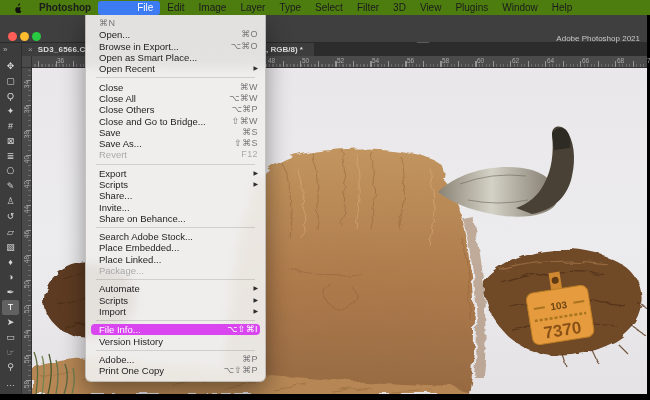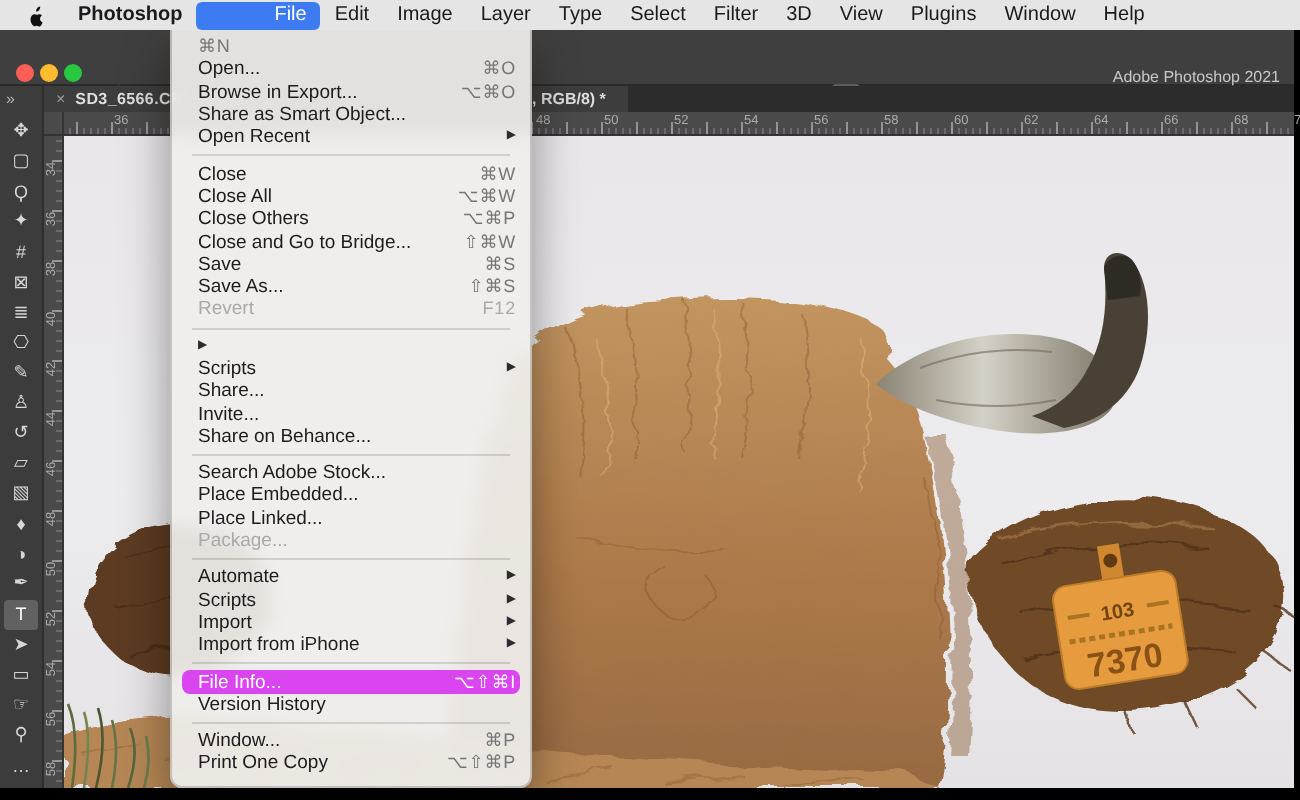--- a/index.html
+++ b/index.html
@@ -1,21 +1,21 @@
 <!DOCTYPE html>
 <html><head>
 <meta charset="utf-8">
 <style>
   html,body{margin:0;padding:0;background:#000;}
   *{box-sizing:border-box;}
   .screen{position:relative;width:650px;height:400px;background:#000;overflow:hidden;
           font-family:"Liberation Sans","DejaVu Sans",sans-serif;}
 
   
-  .menubar{position:absolute;left:0;top:0;width:650px;height:15px;background:#e5e5e5;
+  .menubar{position:absolute;left:0;top:0;width:650px;height:15px;background:#4d7c0f;
            display:flex;align-items:center;font-size:10px;color:#1b1b1d;z-index:40;}
   .apple{margin:0 9px 0 13px;display:flex;align-items:center;}
   .mb{padding:1px 7px;border-radius:3px;line-height:12px;}
   .mb.bold{font-weight:bold;}
   .mb.active{background:#3c7bf2;color:#fff;padding-left:39px;}
 
   
   .optionsbar{position:absolute;left:0;top:15px;width:647px;height:28px;background:#3f3f3f;
               border-bottom:1px solid #2a2a2a;z-index:5;}
   .light{position:absolute;top:17px;width:9px;height:9px;border-radius:50%;}
@@ -316,21 +316,21 @@
       </div>
       <div class="mi">
         <span class="lbl">Open...</span>
         <span class="sc">⌘O</span>
       </div>
       <div class="mi">
         <span class="lbl">Browse in Export...</span>
         <span class="sc">⌥⌘O</span>
       </div>
       <div class="mi">
-        <span class="lbl">Share as Smart Object...</span>
+        <span class="lbl">Open as Smart Place...</span>
       </div>
       <div class="mi">
         <span class="lbl">Open Recent</span>
         <span class="sub">▶</span>
       </div>
       <div class="msep"></div>
       <div class="mi">
         <span class="lbl">Close</span>
         <span class="sc">⌘W</span>
       </div>
@@ -353,20 +353,21 @@
       <div class="mi">
         <span class="lbl">Save As...</span>
         <span class="sc">⇧⌘S</span>
       </div>
       <div class="mi disabled">
         <span class="lbl">Revert</span>
         <span class="sc">F12</span>
       </div>
       <div class="msep"></div>
       <div class="mi">
+        <span class="lbl">Export</span>
         <span class="sub">▶</span>
       </div>
       <div class="mi">
         <span class="lbl">Scripts</span>
         <span class="sub">▶</span>
       </div>
       <div class="mi">
         <span class="lbl">Share...</span>
       </div>
       <div class="mi">
@@ -392,37 +393,33 @@
       <div class="mi">
         <span class="lbl">Automate</span>
         <span class="sub">▶</span>
       </div>
       <div class="mi">
         <span class="lbl">Scripts</span>
         <span class="sub">▶</span>
       </div>
       <div class="mi">
         <span class="lbl">Import</span>
-        <span class="sub">▶</span>
-      </div>
-      <div class="mi">
-        <span class="lbl">Import from iPhone</span>
         <span class="sub">▶</span>
       </div>
       <div class="msep"></div>
       <div class="mi hl">
         <span class="lbl">File Info...</span>
         <span class="sc">⌥⇧⌘I</span>
       </div>
       <div class="mi">
         <span class="lbl">Version History</span>
       </div>
       <div class="msep"></div>
       <div class="mi">
-        <span class="lbl">Window...</span>
+        <span class="lbl">Adobe...</span>
         <span class="sc">⌘P</span>
       </div>
       <div class="mi">
         <span class="lbl">Print One Copy</span>
         <span class="sc">⌥⇧⌘P</span>
       </div>
     </div>
 
   <div class="menubar">
     <span class="apple">

